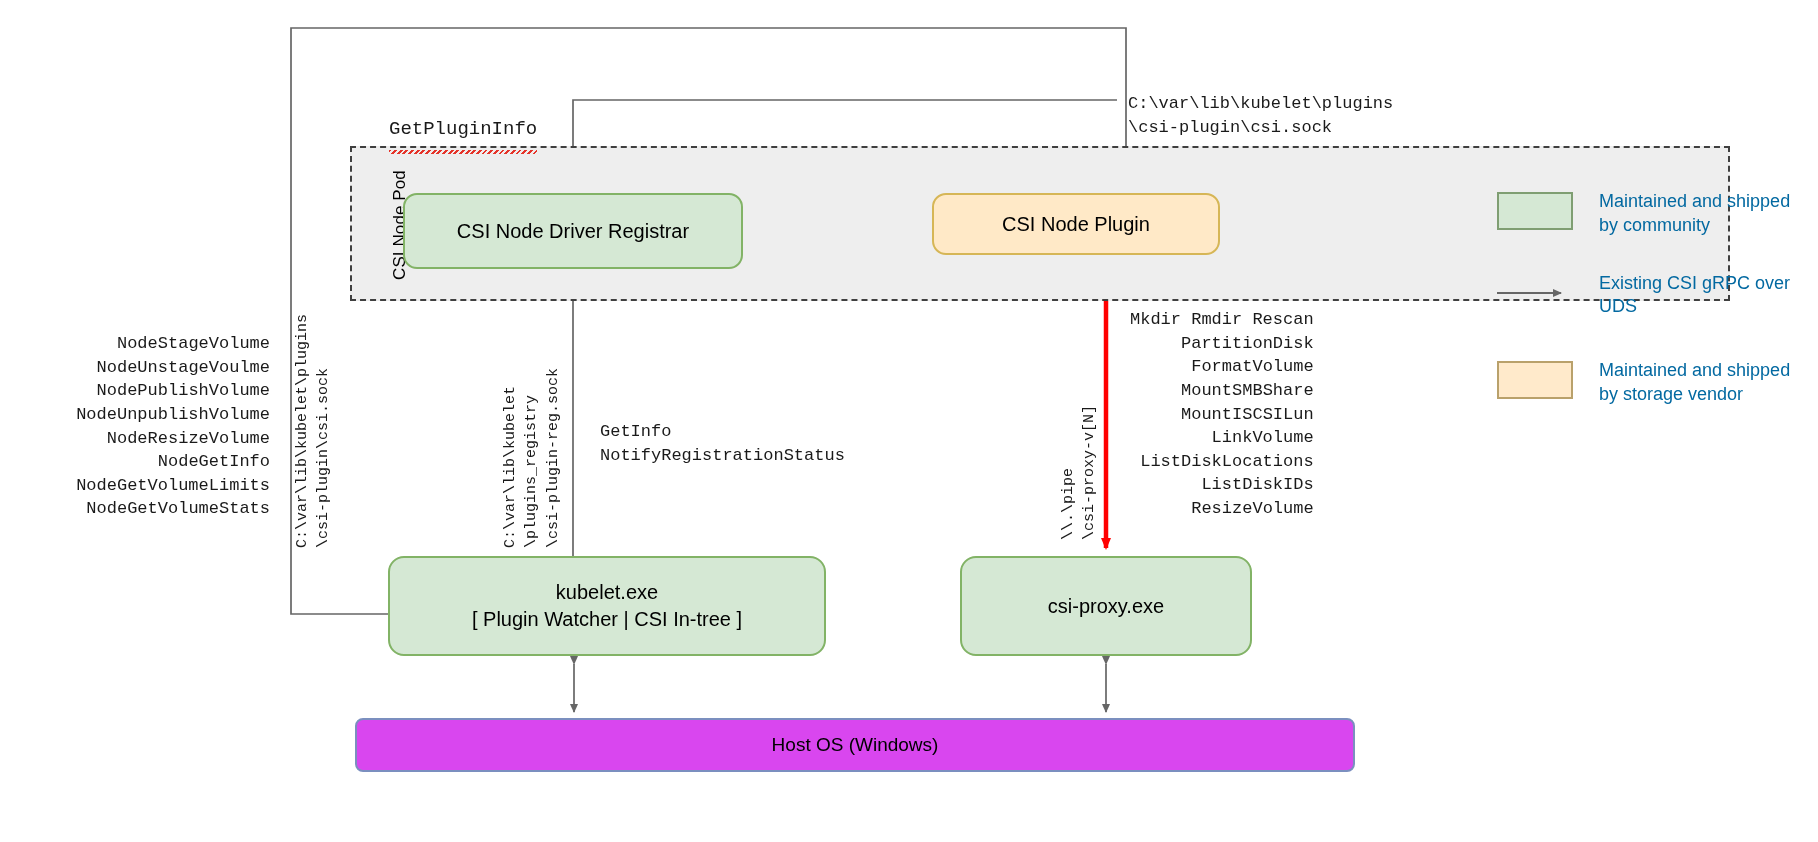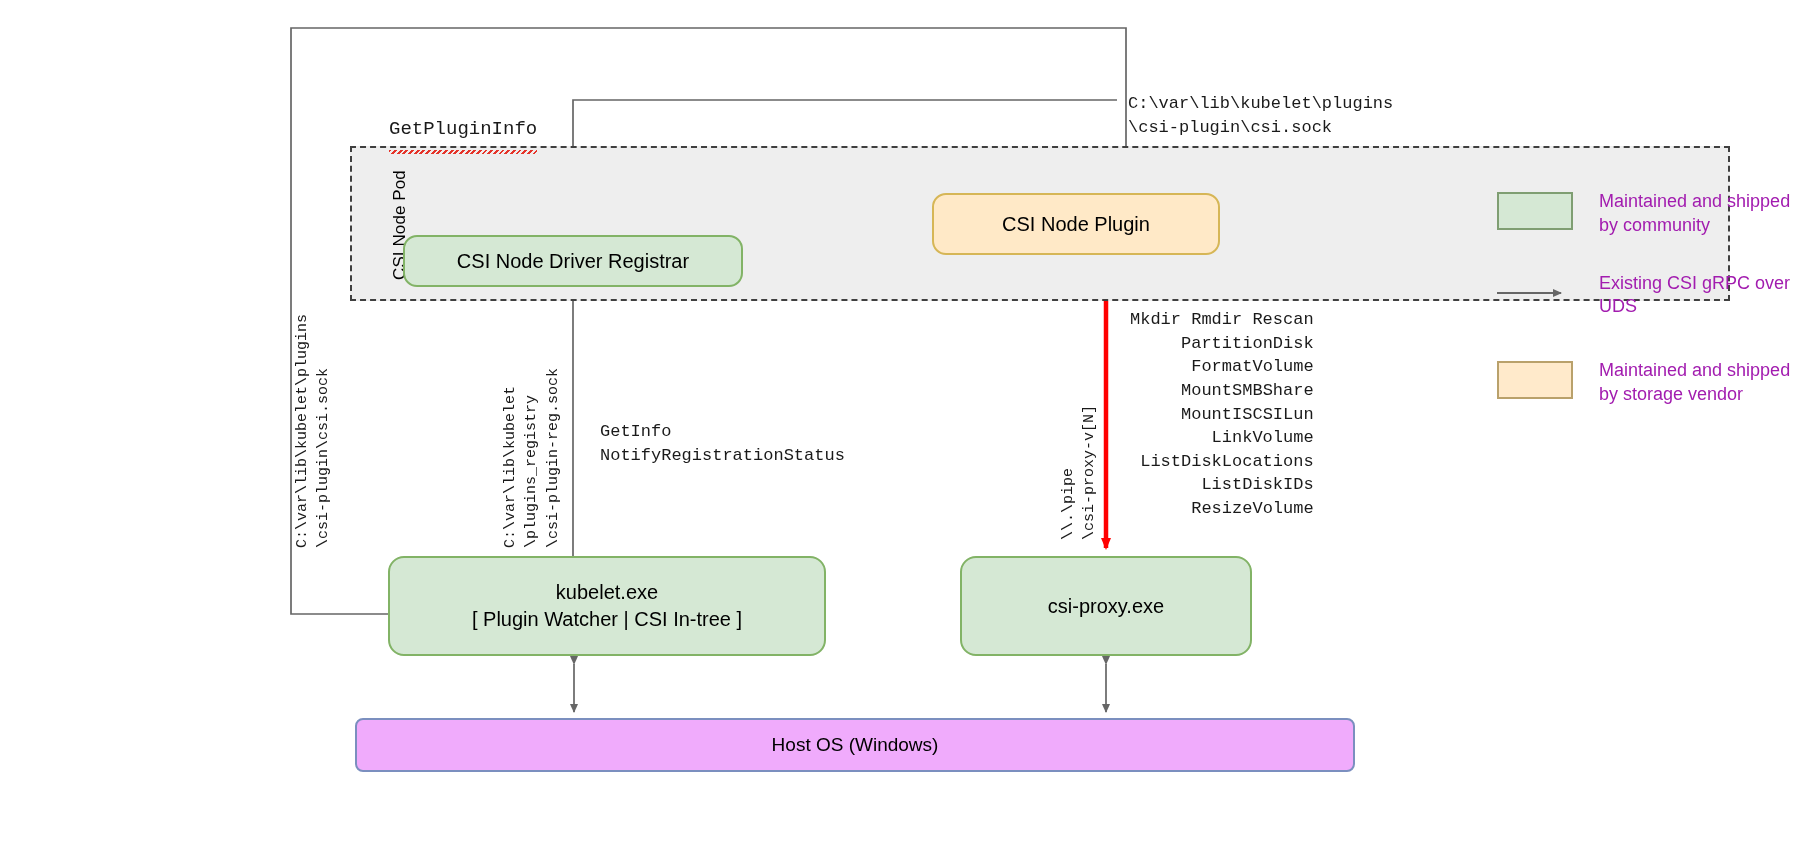--- a/index.html
+++ b/index.html
@@ -68,23 +68,23 @@
     flex-direction: column;
     align-items: center;
     justify-content: center;
     text-align: center;
     font-size: 20px;
     line-height: 1.35;
     color: #000;
   }
   .green  { background: #d5e8d4; border-color: #82b366; }
   .beige  { background: #ffe9c7; border-color: #d6b656; }
-  .blue   { background: #f0abfc; border-color: #7b8fbf; }
-
-  #box-registrar { left: 403px;  top: 193px; width: 340px; height: 52px; margin-top: 42px; }
+  .blue   { background: #d946ef; border-color: #7b8fbf; }
+
+  #box-registrar { left: 403px;  top: 193px; width: 340px; height: 76px; }
   #box-nodeplugin{ left: 932px;  top: 193px; width: 288px; height: 62px; }
   #box-kubelet   { left: 388px;  top: 556px; width: 438px; height: 100px; border-radius: 16px;}
   #box-csiproxy  { left: 960px;  top: 556px; width: 292px; height: 100px; border-radius: 16px;}
   #box-hostos    { left: 355px;  top: 718px; width: 1000px; height: 54px; border-radius: 8px; font-size: 19px;}
 
   
   .mono {
     position: absolute;
     font-family: "Liberation Mono", "DejaVu Sans Mono", monospace;
     font-size: 17px;
@@ -173,21 +173,21 @@
     flex: 0 0 auto;
     height: 38px;
     display: flex;
     align-items: center;
     margin-top: 2px;
   }
   .legend-text {
     margin-left: 26px;
     font-size: 18px;
     line-height: 1.32;
-    color: #a21caf;
+    color: #0369a1;
   }
   .legend-row.arrows { margin-bottom: 40px; }
 </style>
 </head>
 <body>
 
 <div class="canvas">
 
   <svg class="wires" viewBox="0 0 1818 842">
     <defs>
@@ -239,20 +239,28 @@
 
   <div class="node-box blue" id="box-hostos">
     <span>Host OS (Windows)</span>
   </div>
 
   <div class="mono" id="label-getplugininfo">GetPluginInfo</div>
 
   <div class="mono" id="label-csisock">C:\var\lib\kubelet\plugins
 \csi-plugin\csi.sock</div>
 
+  <div class="mono" id="list-node-api">NodeStageVolume
+NodeUnstageVoulme
+NodePublishVolume
+NodeUnpublishVolume
+NodeResizeVolume
+NodeGetInfo
+NodeGetVolumeLimits
+NodeGetVolumeStats</div>
 
   <div class="mono" id="list-proxy-api">Mkdir Rmdir Rescan
 PartitionDisk
 FormatVolume
 MountSMBShare
 MountISCSILun
 LinkVolume
 ListDiskLocations
 ListDiskIDs
 ResizeVolume</div>

